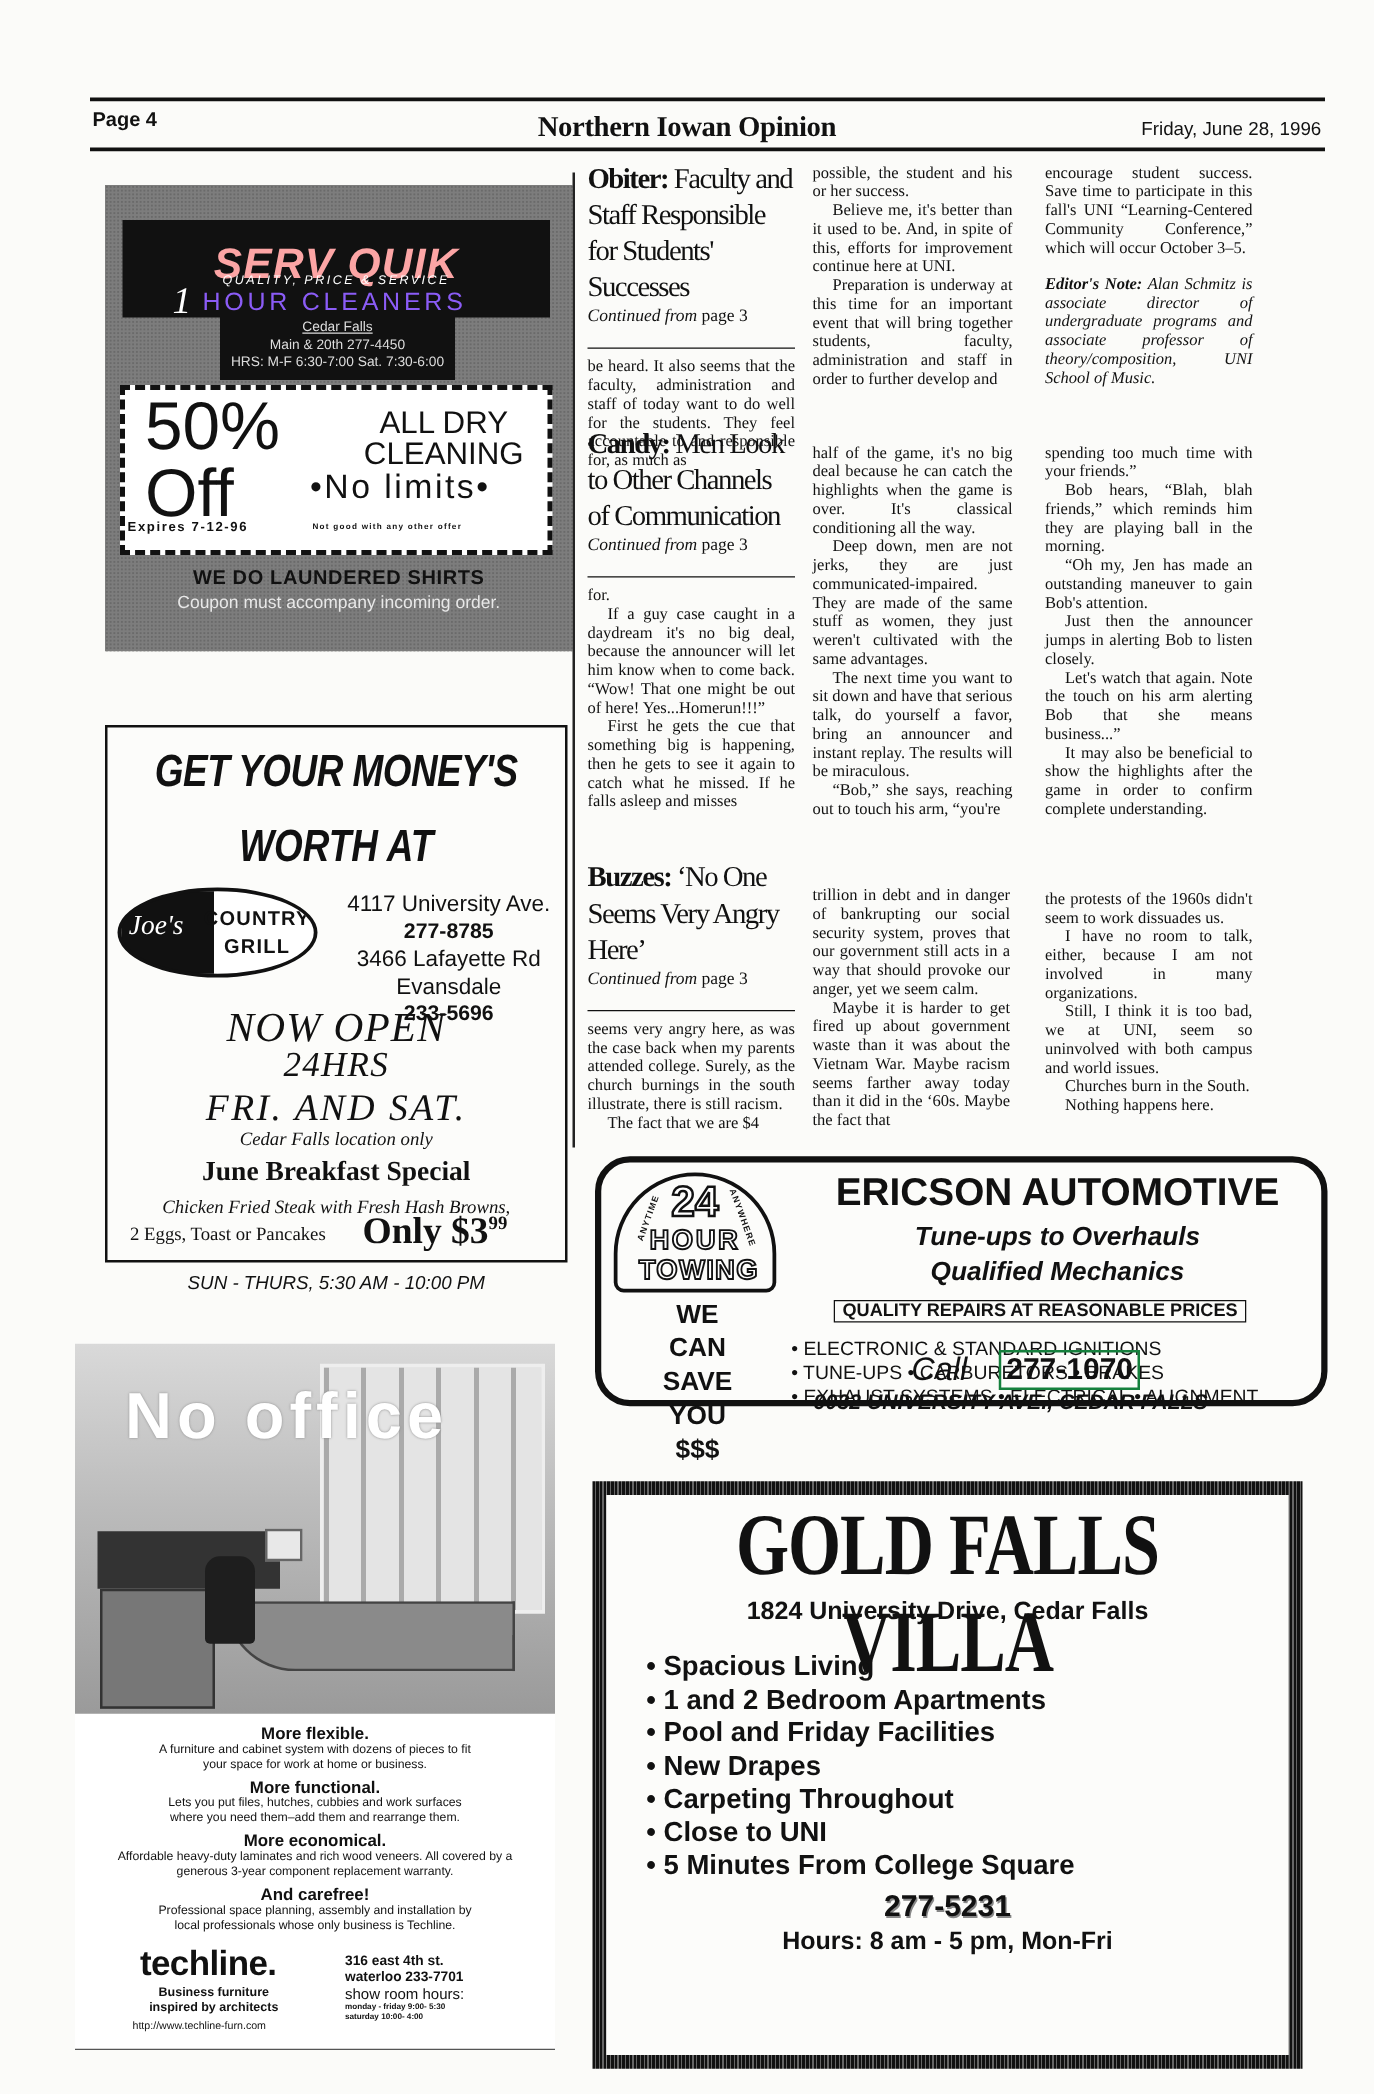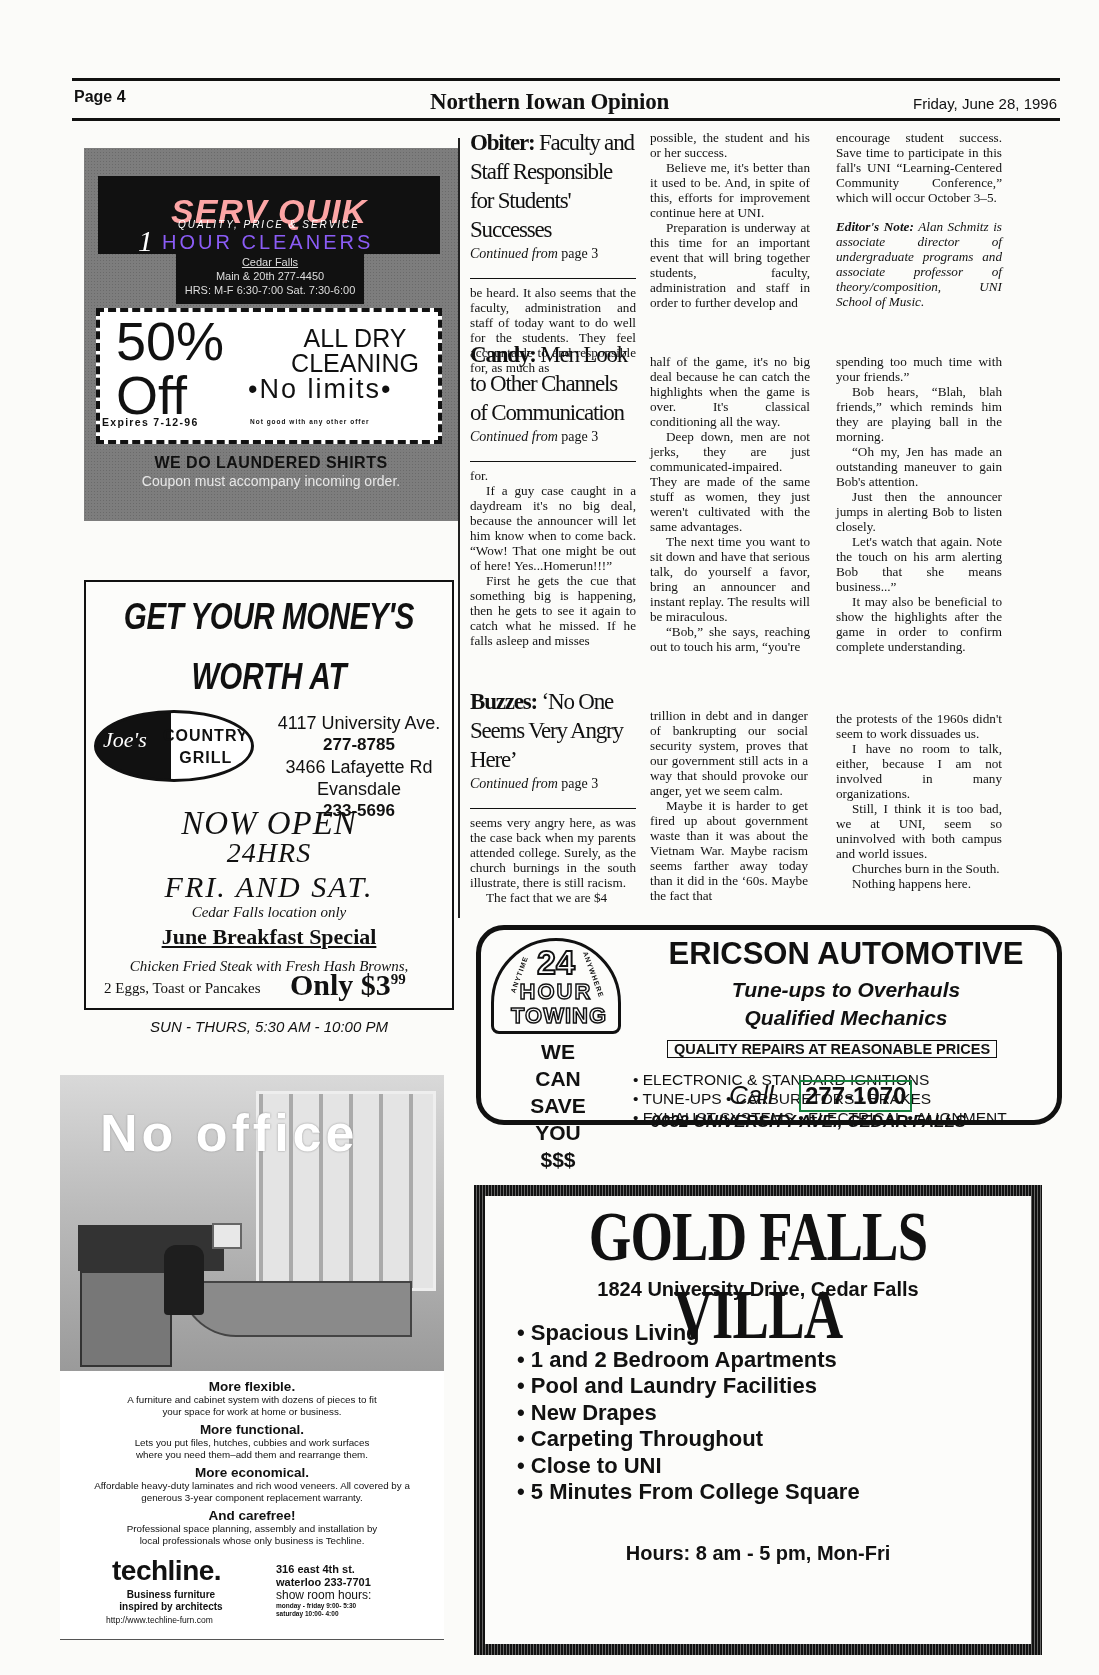--- a/index.html
+++ b/index.html
@@ -50,21 +50,21 @@
   .joes-h2 { left: 0; width: 100%; top: 74px; text-align: center; font: italic bold 36px "Liberation Sans", sans-serif; transform: scaleX(0.82); }
   .joes-logo { left: 8px; top: 128px; width: 160px; height: 72px; border-radius: 50%; border: 3px solid #111; background: linear-gradient(90deg, #111 0 48%, #fff 48%); overflow: hidden; }
   .joes-logo .script { left: 6px; top: 14px; color: #fff; font: italic 22px "Liberation Serif", serif; }
   .joes-logo .cg { left: 66px; top: 12px; font: bold 16px "Liberation Sans", sans-serif; line-height: 22px; text-align: center; letter-spacing: 1px; }
   .joes-addr { left: 180px; top: 130px; width: 186px; text-align: center; font: 18px "Liberation Sans", sans-serif; line-height: 22px; }
   .joes-addr b { font-weight: bold; font-size: 17px; }
   .joes-open { left: 0; width: 100%; top: 226px; text-align: center; font: italic 33px "Liberation Serif", serif; line-height: 30px; letter-spacing: 1px; }
   .joes-open .hrs { font-size: 28px; }
   .joes-frisat { left: 0; width: 100%; top: 288px; text-align: center; font: italic 30px "Liberation Serif", serif; letter-spacing: 2px; }
   .joes-cf { left: 0; width: 100%; top: 322px; text-align: center; font: italic 15px "Liberation Serif", serif; }
-  .joes-special { left: 0; width: 100%; top: 342px; text-align: center; font: bold 22px "Liberation Serif", serif; text-decoration: underline; }
+  .joes-special { left: 0; width: 100%; top: 342px; text-align: center; font: bold 22px "Liberation Serif", serif; }
   .joes-menu1 { left: 0; width: 100%; top: 376px; text-align: center; font: italic 15px "Liberation Serif", serif; }
   .joes-menu2 { left: 18px; top: 398px; font: 15px "Liberation Serif", serif; }
   .joes-price { left: 204px; top: 386px; font: bold 30px "Liberation Serif", serif; }
   .joes-price sup { font-size: 15px; }
   .joes-hours { left: 0; width: 100%; top: 436px; text-align: center; font: italic 15px "Liberation Sans", sans-serif; }
 
   
   .techline { left: 60px; top: 1075px; width: 384px; height: 565px; background: #fff; border-bottom: 1px solid #555; }
   .tl-photo { left: 0; top: 0; width: 384px; height: 296px; background: linear-gradient(180deg, #d9d9d9 0%, #bbb 45%, #9a9a9a 100%); overflow: hidden; }
   .tl-window { left: 196px; top: 16px; width: 180px; height: 200px; background: repeating-linear-gradient(90deg, #aaa 0 4px, #e4e4e4 4px 30px); border: 3px solid #eee; }
@@ -313,20 +313,21 @@
   <div class="abs er-phone" style="top:150px;left:318px;">277-1070</div>
   <div class="abs er-addr" style="top:182px;">9032 UNIVERSITY AVE., CEDAR FALLS</div>
 </div>
 
 <div class="abs gfv">
   <div class="abs gfv-title">GOLD FALLS VILLA</div>
   <div class="abs gfv-addr">1824 University Drive, Cedar Falls</div>
   <div class="abs gfv-list">
     <div>• Spacious Living</div>
     <div>• 1 and 2 Bedroom Apartments</div>
-    <div>• Pool and Laundry Facilities</div>
+    <div>• Pool and Friday Facilities</div>
     <div>• New Drapes</div>
     <div>• Carpeting Throughout</div>
     <div>• Close to UNI</div>
     <div>• 5 Minutes From College Square</div>
   </div>
+  <div class="abs gfv-phone">277-5231</div>
   <div class="abs gfv-hours">Hours: 8 am - 5 pm,  Mon-Fri</div>
 </div>
 
 </body></html>

